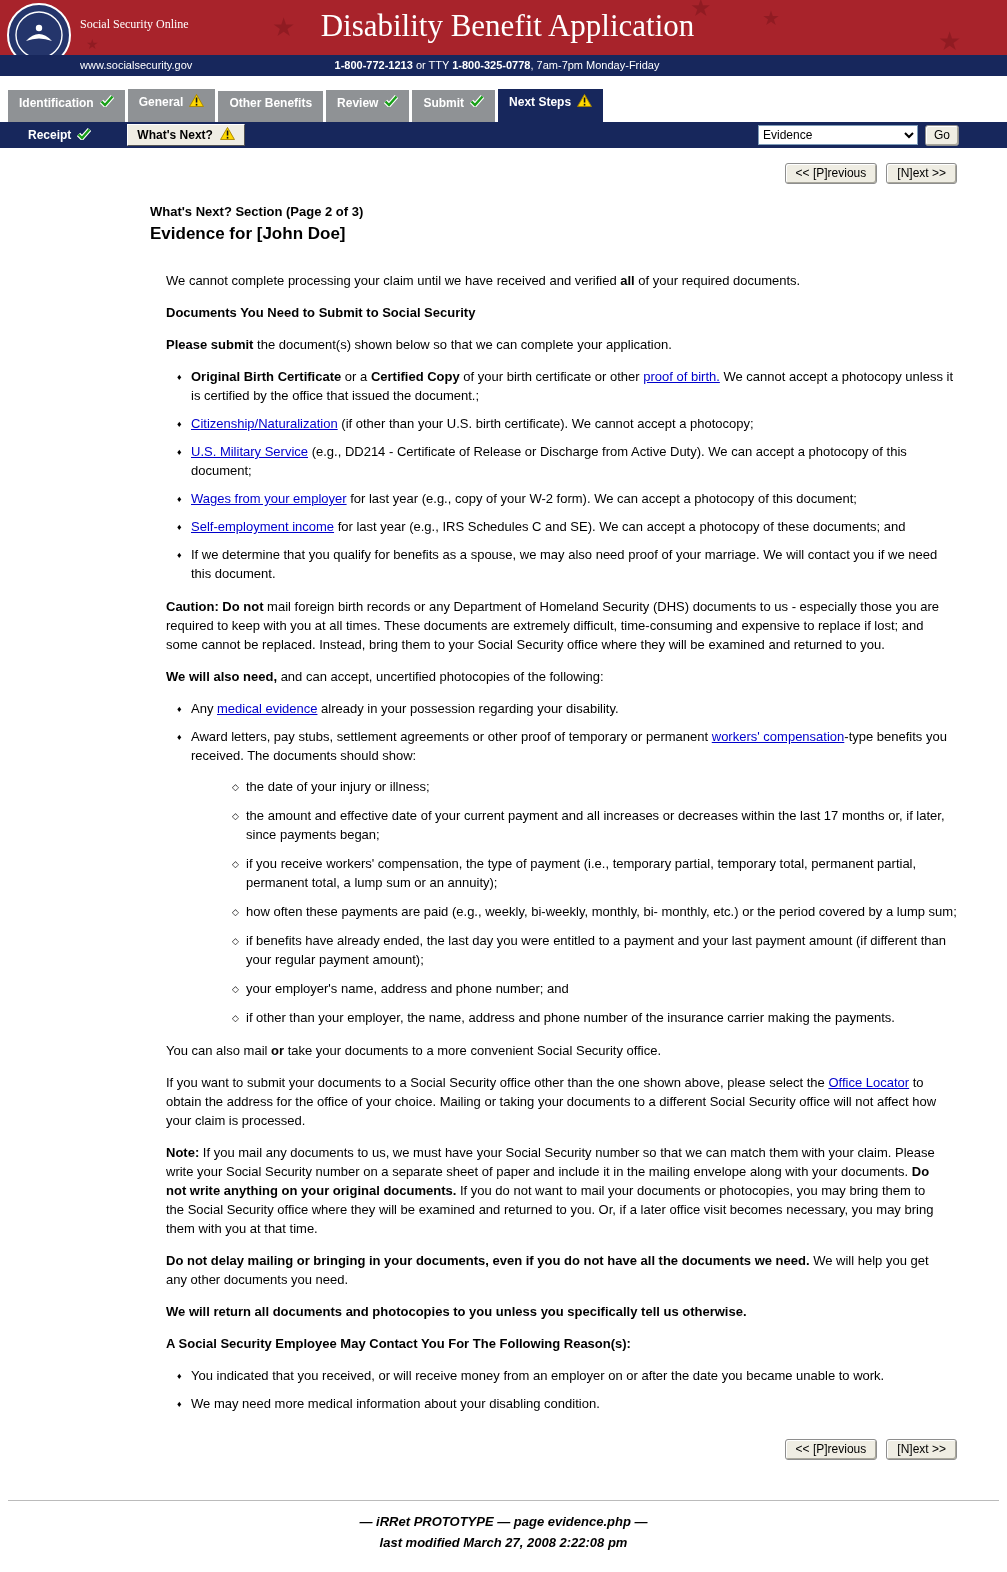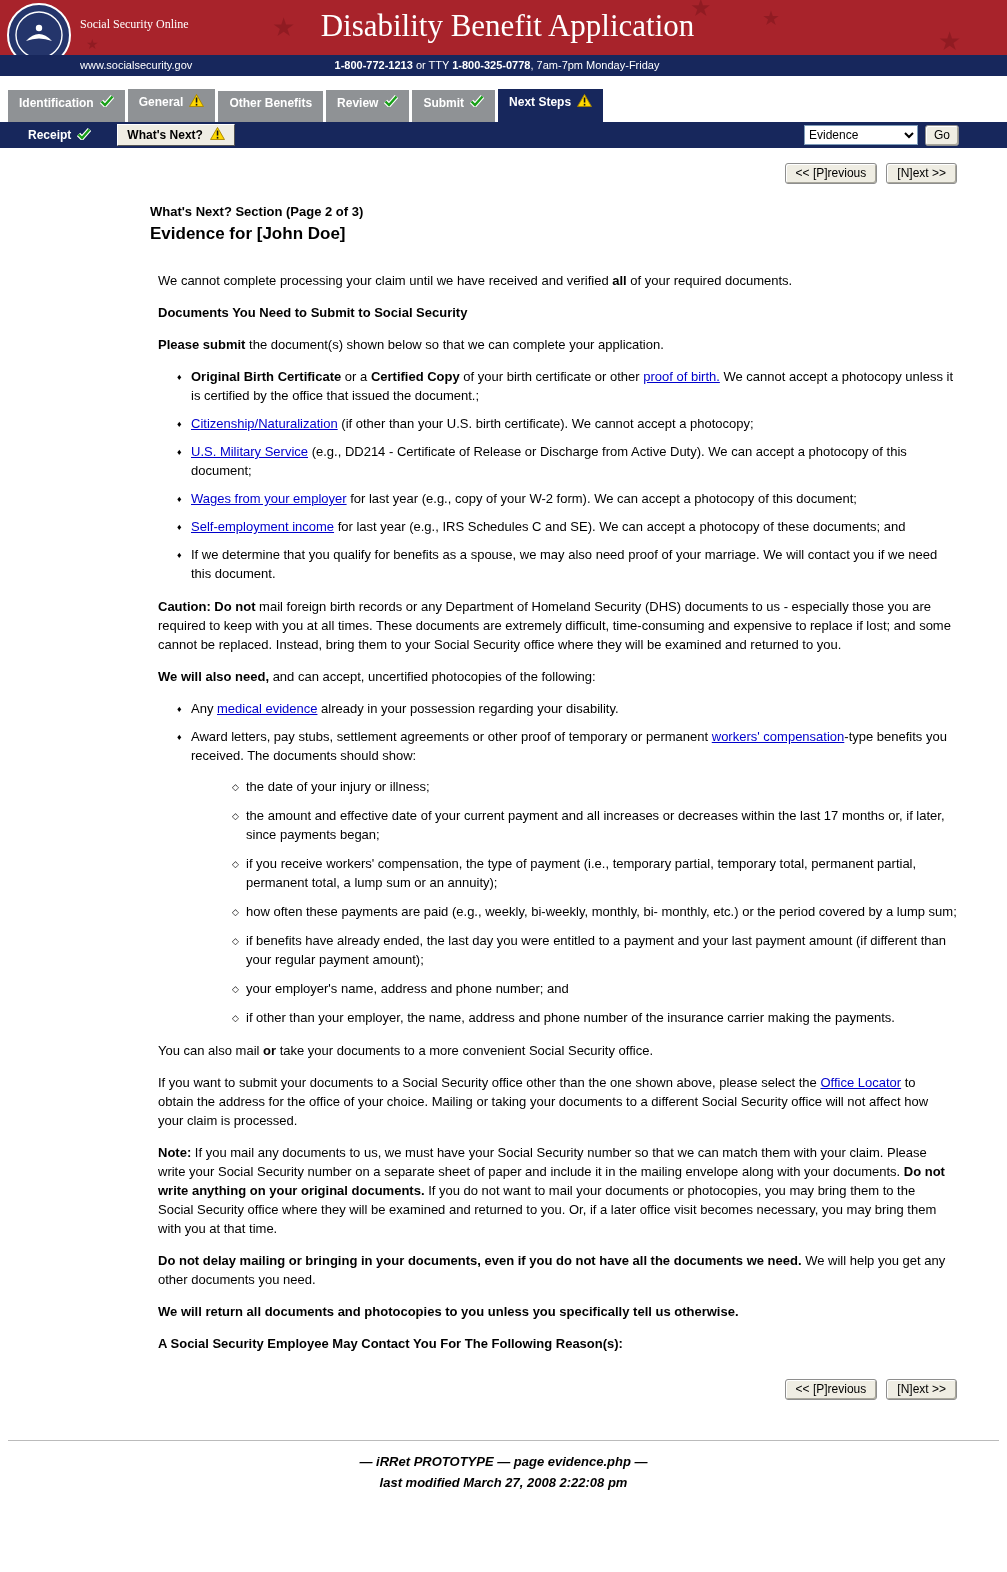--- a/index.html
+++ b/index.html
@@ -55,47 +55,47 @@
 
   
   .subbar {
     background:#17275C; height:26px; display:flex; align-items:center; color:#fff;
   }
   .receipt {
     margin-left:28px; font-weight:bold; font-size:12px;
     display:flex; align-items:center; gap:6px; cursor:pointer;
   }
   .whatsnext {
-    margin-left:26px; background:#EFEDE4; color:#000; font-weight:bold; font-size:12px;
+    margin-left:36px; background:#EFEDE4; color:#000; font-weight:bold; font-size:12px;
     border:1px solid #555; border-top-color:#fff; border-left-color:#fff;
     padding:2px 9px; display:flex; align-items:center; gap:7px; cursor:pointer;
     font-family:"Liberation Sans", sans-serif;
   }
   .jump { margin-left:auto; margin-right:48px; display:flex; align-items:center; gap:7px; }
   .jump select {
-    width:114px; height:20px; font-size:12px; border:1px solid #7F9DB9; background:#fff;
+    width:160px; height:20px; font-size:12px; border:1px solid #7F9DB9; background:#fff;
     font-family:"Liberation Sans", sans-serif;
   }
 
   
   .winbtn {
     font-family:"Liberation Sans", sans-serif; font-size:12px; color:#000;
     background:#EFEDE3; border:1px solid #8E8E8E; border-radius:3px;
     box-shadow:inset 1px 1px 0 #fff, inset -1px -1px 0 #a9a79c;
     padding:2px 10px 3px; cursor:pointer; white-space:nowrap;
   }
   .go { padding:2px 8px 3px; }
 
   
   .navrow { display:flex; justify-content:flex-end; gap:9px; padding-right:50px; }
   .navrow.top { margin-top:15px; }
   .navrow.bottom { margin-top:26px; }
 
   .content { padding:14px 48px 0 150px; line-height:19px; }
-  .content p { margin:13px 8px; }
+  .content p { margin:13px 16px; }
   .sect { font-weight:bold; margin:4px 0 3px !important; }
   h2.pagetitle { font-size:17px; margin:2px 0 28px; }
 
   ul.l1 { list-style:none; margin:12px 0 14px; padding:0 0 0 26px; }
   ul.l1 > li { position:relative; padding-left:15px; margin:9px 0; }
   ul.l1 > li::before {
     content:"\2666"; position:absolute; left:1px; top:1px; font-size:9px; color:#000;
   }
   ul.l2 { list-style:none; margin:12px 0 4px; padding:0 0 0 40px; }
   ul.l2 > li { position:relative; padding-left:15px; margin:10px 0; }
@@ -245,20 +245,24 @@
       </li>
     </ul>
 
     <p><span>You can also mail </span><span class="b">or</span><span> take your documents to a more convenient Social Security office.</span></p>
     <p><span>If you want to submit your documents to a Social Security office other than the one shown above, please select the </span><a href="#" class="lnk">Office Locator</a><span> to obtain the address for the office of your choice. Mailing or taking your documents to a different Social Security office will not affect how your claim is processed.</span></p>
     <p><span class="b">Note:</span><span> If you mail any documents to us, we must have your Social Security number so that we can match them with your claim. Please write your Social Security number on a separate sheet of paper and include it in the mailing envelope along with your documents. </span><span class="b">Do not write anything on your original documents.</span><span> If you do not want to mail your documents or photocopies, you may bring them to the Social Security office where they will be examined and returned to you. Or, if a later office visit becomes necessary, you may bring them with you at that time.</span></p>
     <p><span class="b">Do not delay mailing or bringing in your documents, even if you do not have all the documents we need.</span><span> We will help you get any other documents you need.</span></p>
     <p class="b">We will return all documents and photocopies to you unless you specifically tell us otherwise.</p>
     <p class="b">A Social Security Employee May Contact You For The Following Reason(s):</p>
 
+    <ul class="l1">
+      <li>You indicated that you received, or will receive money from an employer on or after the date you became unable to work.</li>
+      <li>We may need more medical information about your disabling condition.</li>
+    </ul>
   </div>
 
   <div class="navrow bottom">
     <button class="winbtn">&lt;&lt; [P]revious</button>
     <button class="winbtn">[N]ext &gt;&gt;</button>
   </div>
 </main>
 
 <footer class="footer">
   <hr>

